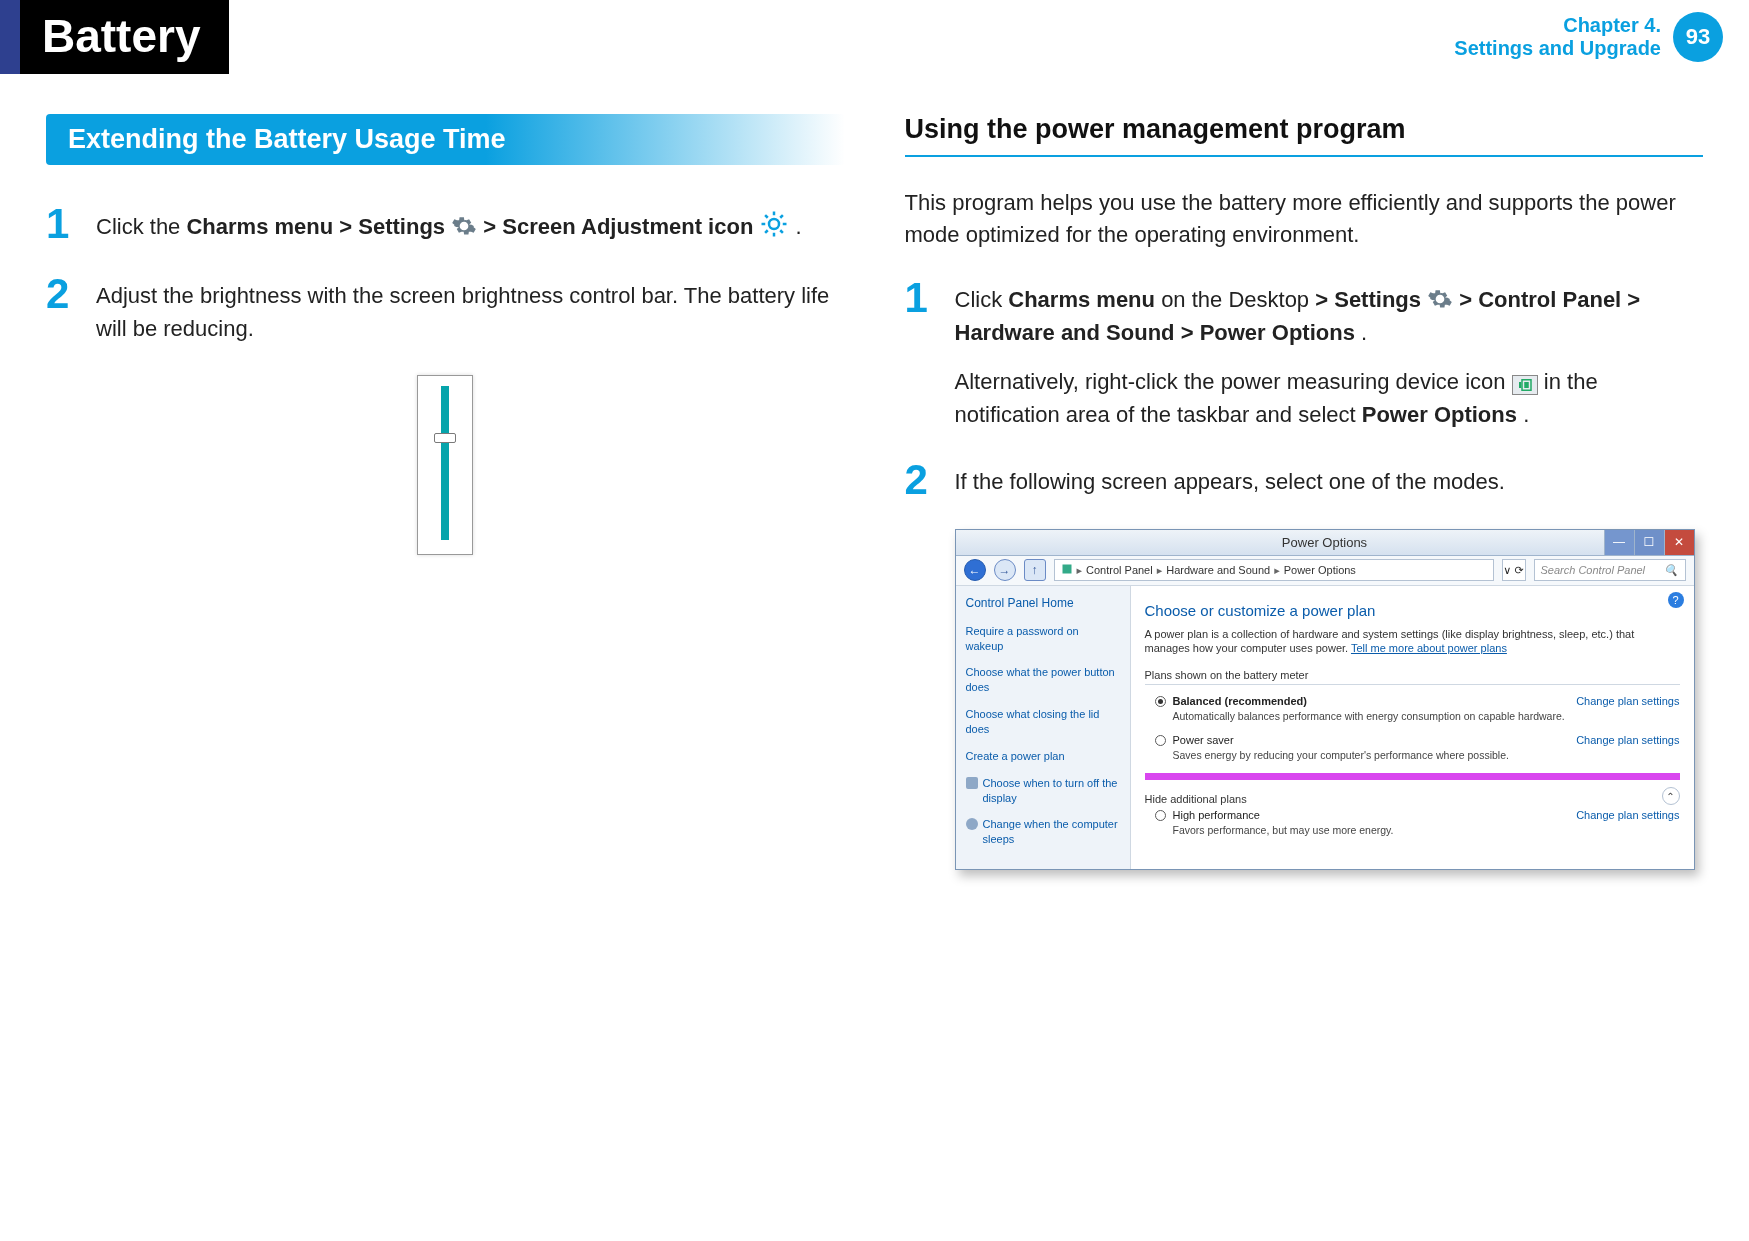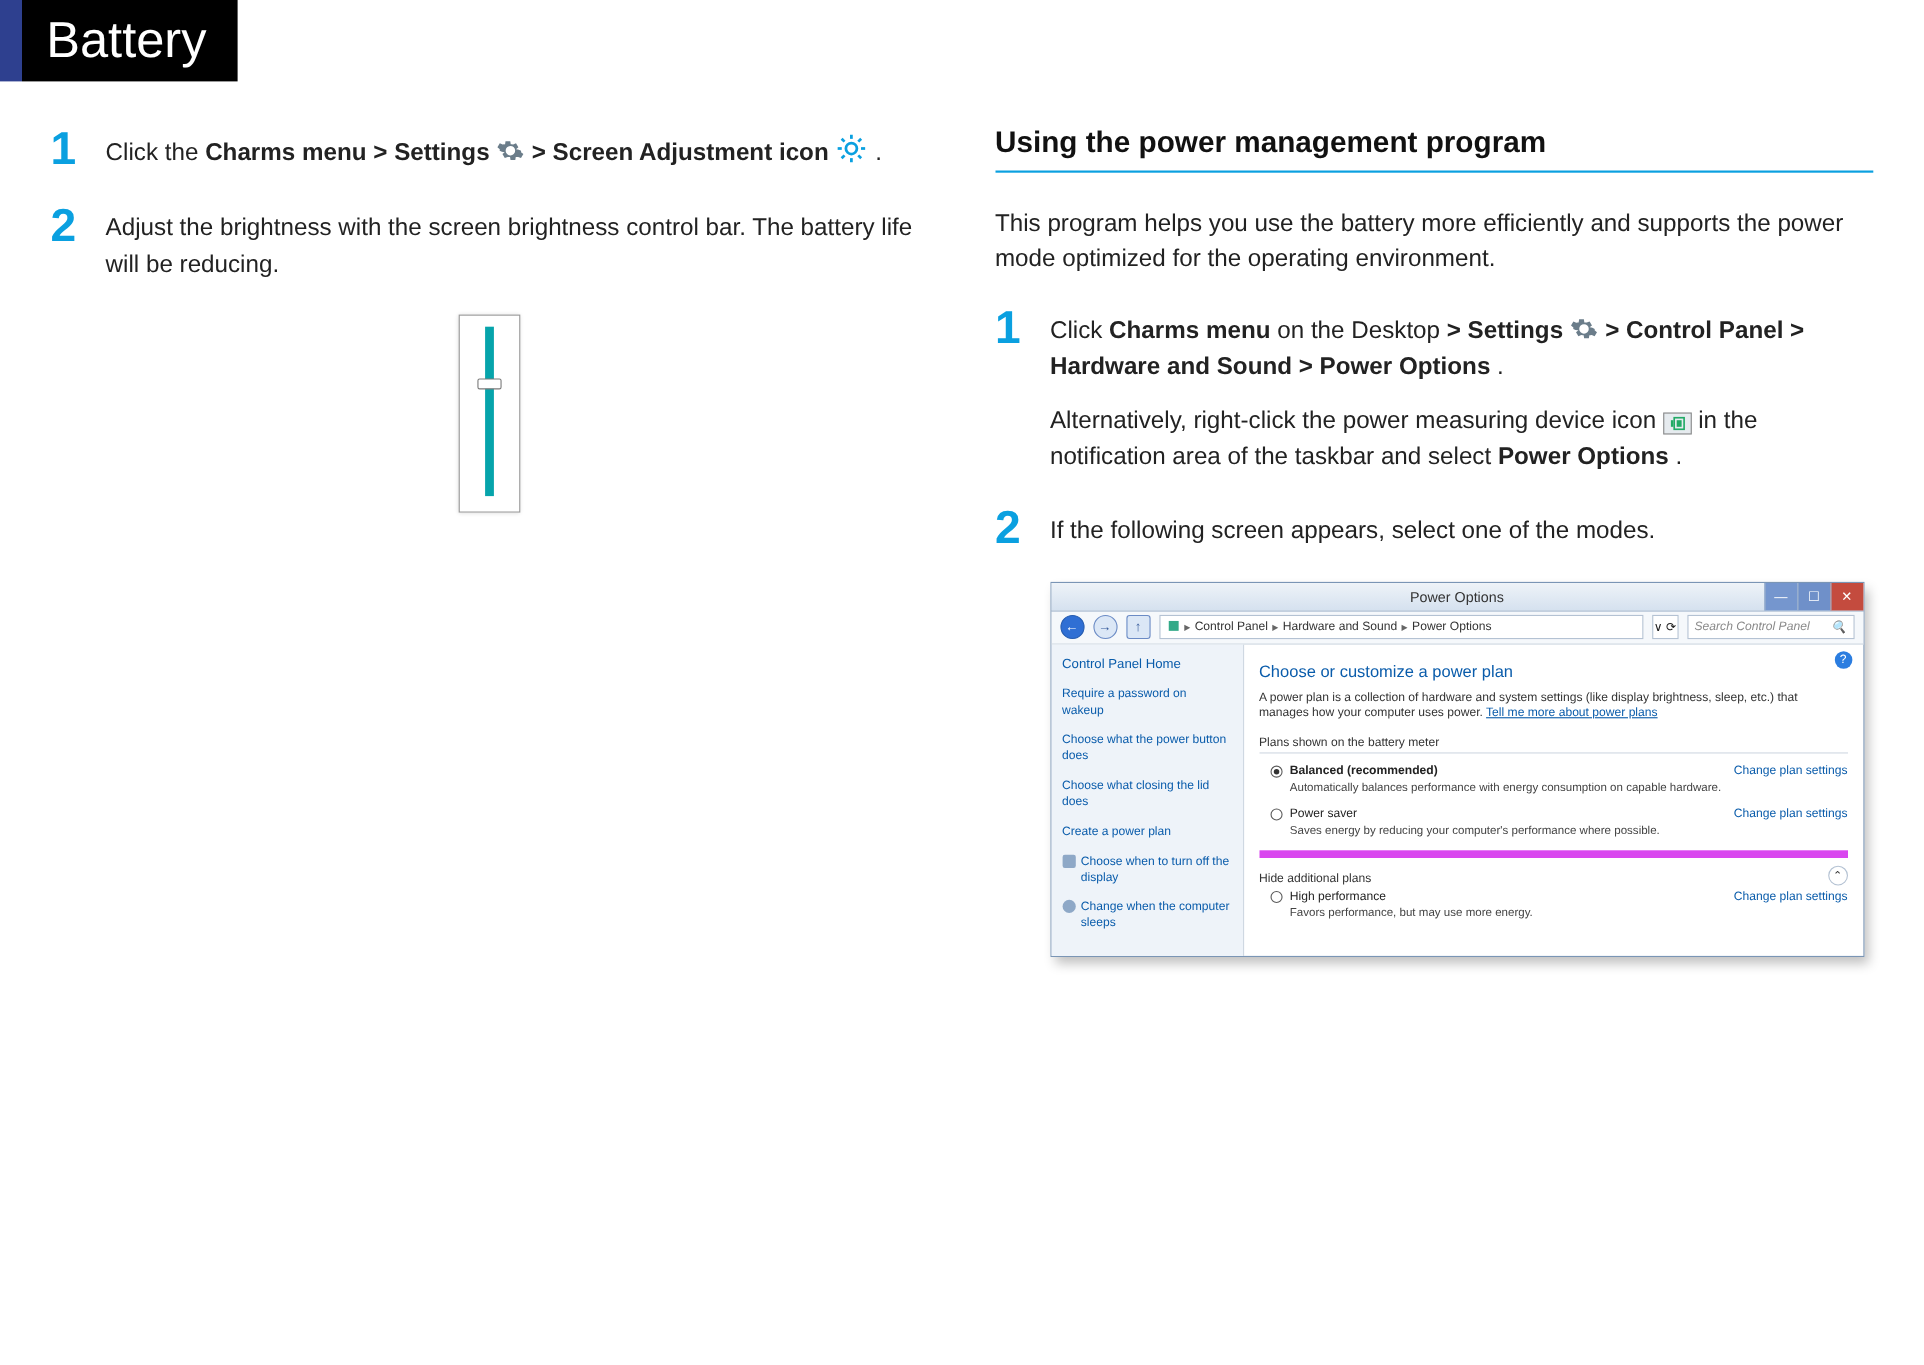--- a/index.html
+++ b/index.html
@@ -23,21 +23,21 @@
   .header-left {
     display: flex;
     align-items: stretch;
   }
   .header-tab {
     width: 20px;
     background: #2e408f;
   }
   .header-title {
     font-size: 46px;
-    font-weight: 400;
+    font-weight: 700;
     color: #fff;
     background: #000;
     padding: 8px 28px 10px 22px;
     display: flex;
     align-items: center;
   }
   .header-right {
     display: flex;
     align-items: center;
     gap: 12px;
@@ -405,25 +405,33 @@
   }
 </style>
 </head>
 <body>
 
 <div class="header-bar">
   <div class="header-left">
     <div class="header-tab"></div>
     <div class="header-title">Battery</div>
   </div>
+  <div class="header-right">
+    <div class="chapter-box">
+      <div>Chapter 4.</div>
+      <div>Settings and Upgrade</div>
+    </div>
+    <div class="page-badge">93</div>
+  </div>
 </div>
 
 <div class="page">
 
   <div class="col">
+    <div class="section-banner">Extending the Battery Usage Time</div>
 
 
     <div class="step">
       <div class="step-num">1</div>
       <div class="step-body">
         <span>Click the </span>
         <span class="bold">Charms menu</span>
         <span class="bold"> &gt; </span>
         <span class="bold">Settings</span>
         <span class="inline-icon">

